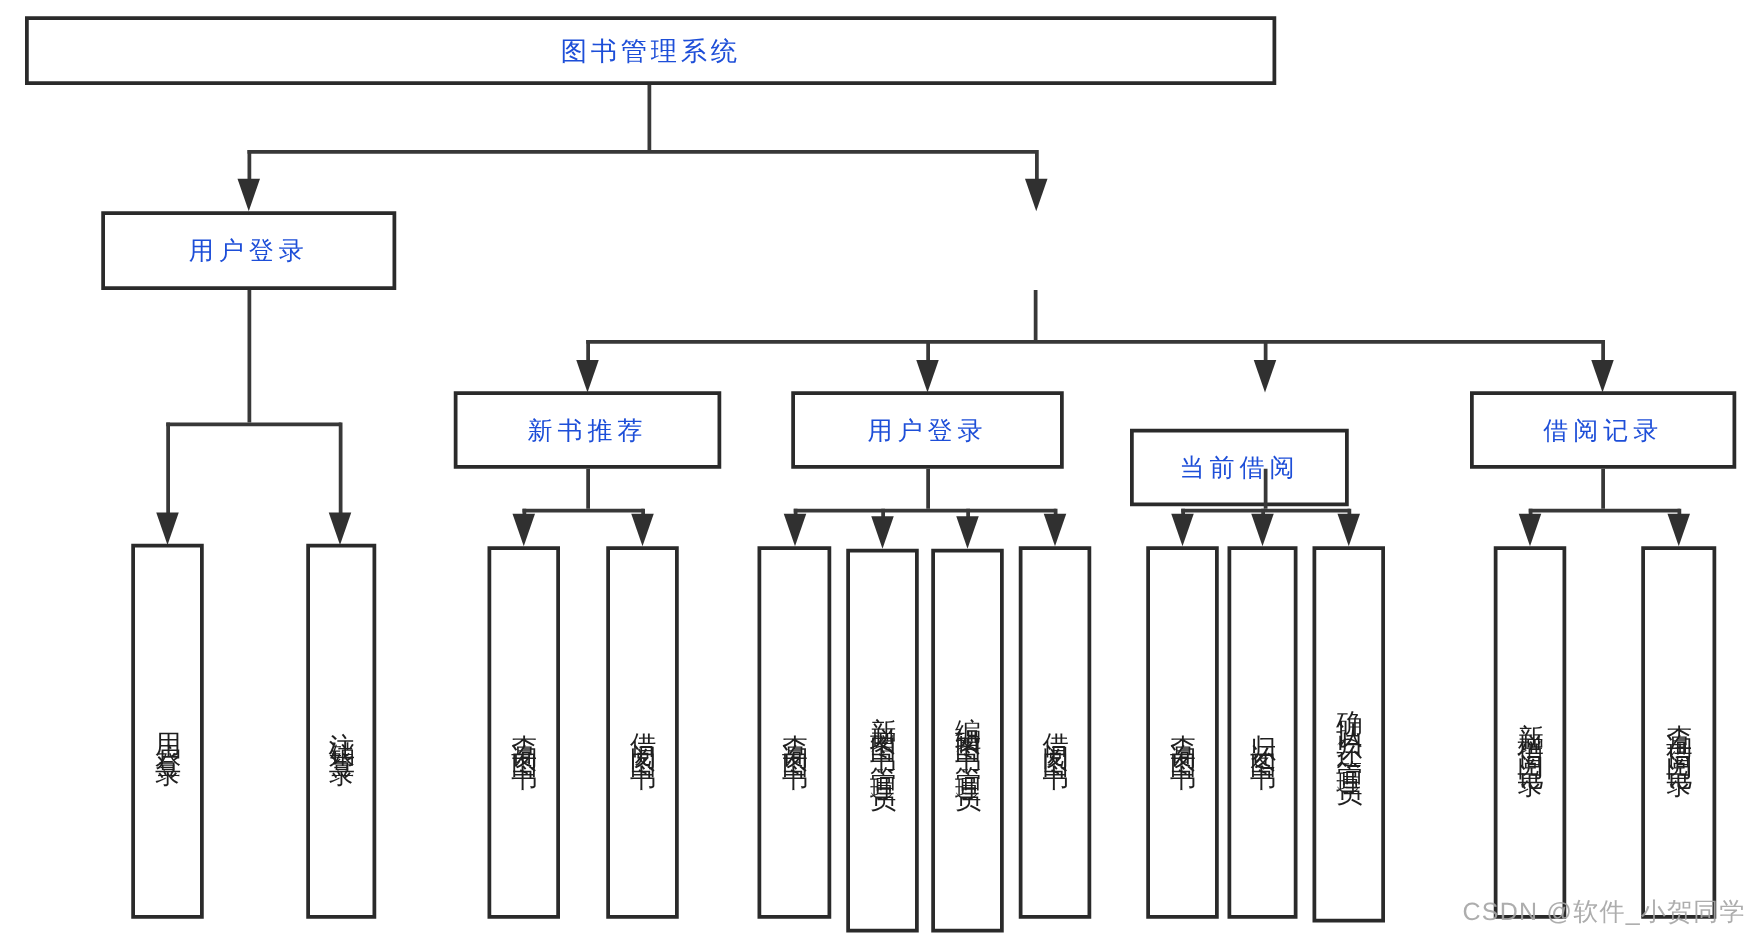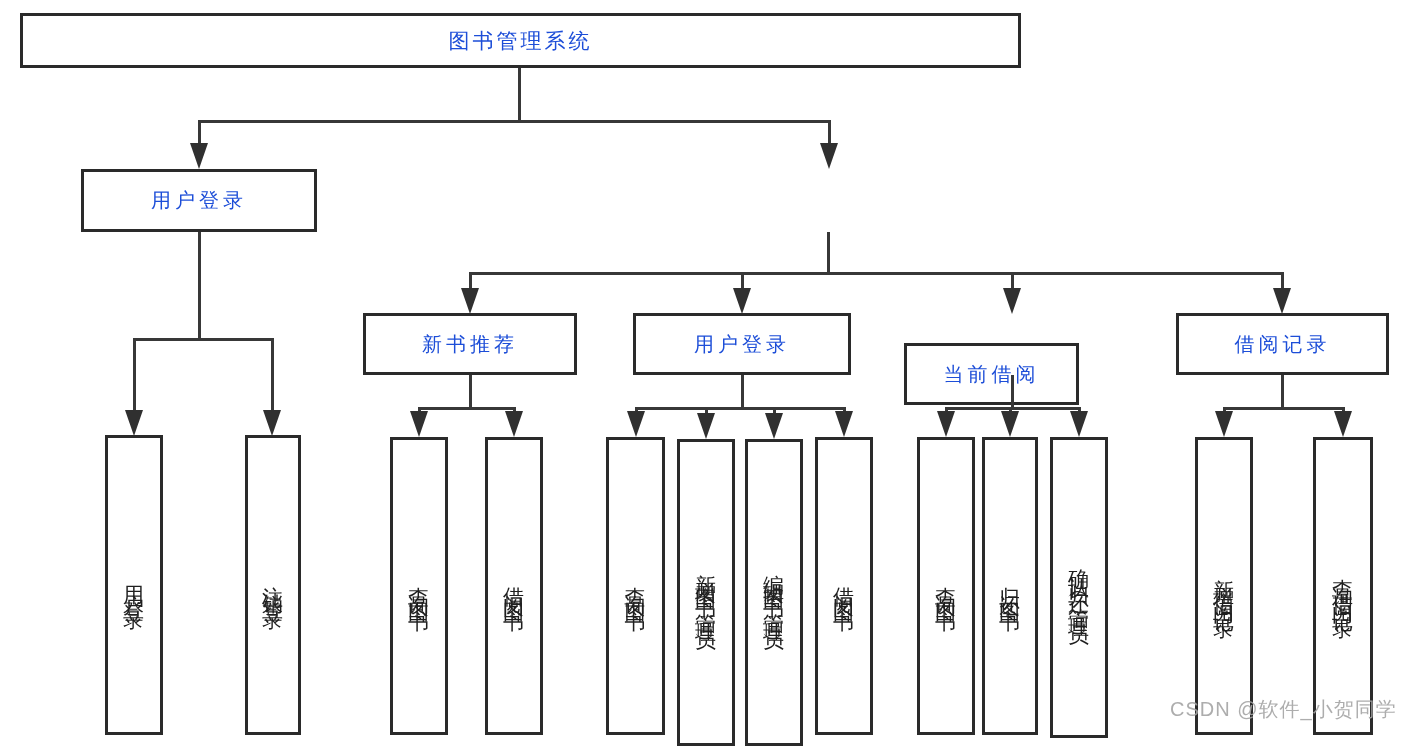--- a/index.html
+++ b/index.html
@@ -38,21 +38,21 @@
   .hline{position:absolute;height:3px;background:#383838;}
   .vline{position:absolute;width:3px;background:#383838;}
   .arrow{
     position:absolute;width:0;height:0;
     border-left:9px solid transparent;
     border-right:9px solid transparent;
     border-top:26px solid #303030;
   }
   .watermark{
     position:absolute;
-    left:1170px;top:696px;
+    left:1170px;top:716px;
     font-size:20px;
     color:rgba(164,164,164,0.9);
     letter-spacing:1px;
     white-space:nowrap;
     z-index:30;
   }
 </style>
 </head>
 <body>
 

